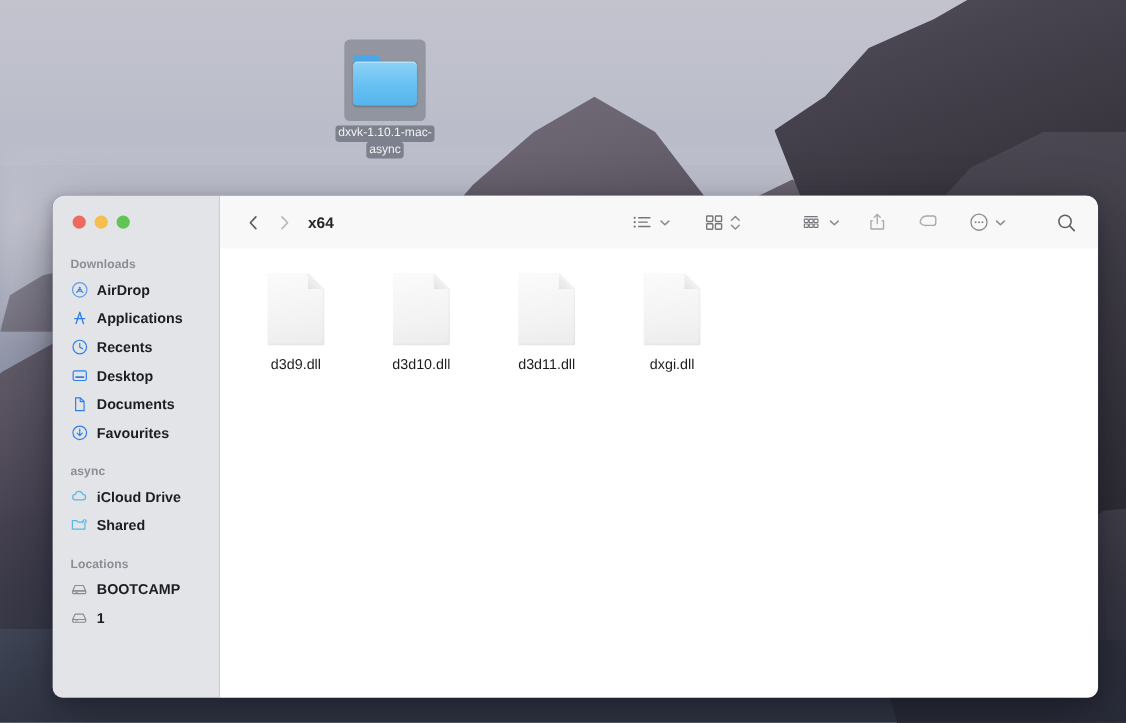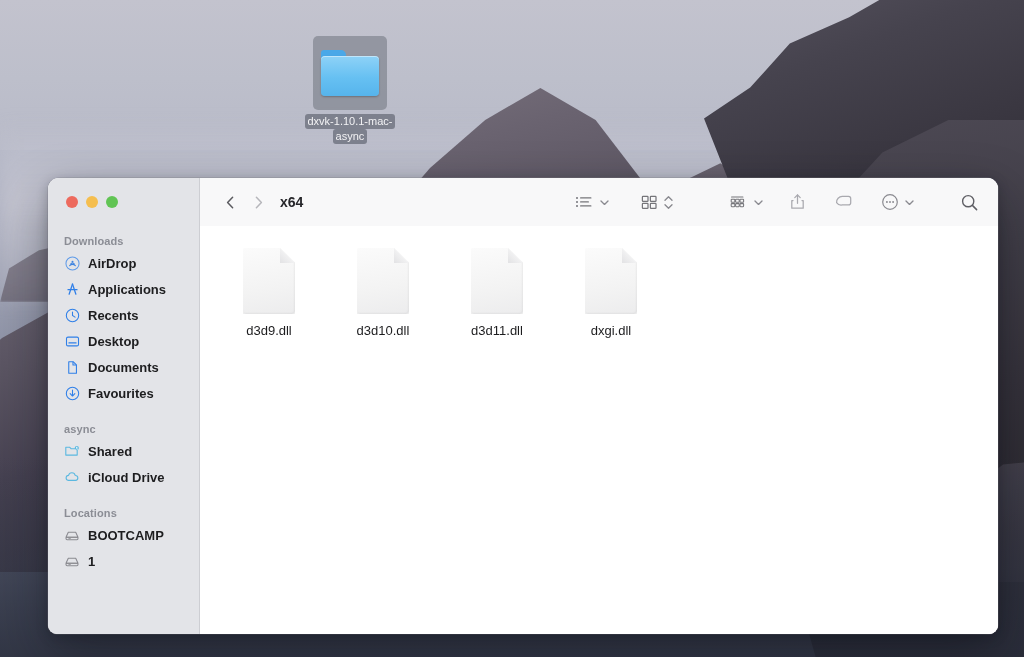--- a/index.html
+++ b/index.html
@@ -292,36 +292,36 @@
         <span class="sb-label">Favourites</span>
       </div>
 
       <div class="sb-gap"></div>
 
       <div class="sb-header">async</div>
 
       <div class="sb-item">
         <span class="sb-icon">
           <svg width="16" height="16" viewBox="0 0 16 16">
+            <path d="M4.3 11.4a2.5 2.5 0 0 1 .25-4.98A3.4 3.4 0 0 1 11.2 6.5a2.45 2.45 0 0 1 .35 4.9z" fill="none" stroke="#5bb8e0" stroke-width="1.1" stroke-linejoin="round"></path>
+          </svg>
+        </span>
+        <span class="sb-label">iCloud Drive</span>
+      </div>
+
+      <div class="sb-item">
+        <span class="sb-icon">
+          <svg width="16" height="16" viewBox="0 0 16 16">
             <path d="M1.8 4.3h4l1.2 1.4h6.2v6.4H1.8z" fill="none" stroke="#5bb8e0" stroke-width="1.1" stroke-linejoin="round"></path>
             <circle cx="12.8" cy="5.1" r="2.1" fill="#5bb8e0"></circle>
             <circle cx="12.8" cy="4.5" r=".65" fill="#fff"></circle>
             <path d="M11.6 6.4a1.5 1.5 0 0 1 2.4 0" fill="none" stroke="#fff" stroke-width=".75"></path>
           </svg>
         </span>
         <span class="sb-label">Shared</span>
-      </div>
-
-      <div class="sb-item">
-        <span class="sb-icon">
-          <svg width="16" height="16" viewBox="0 0 16 16">
-            <path d="M4.3 11.4a2.5 2.5 0 0 1 .25-4.98A3.4 3.4 0 0 1 11.2 6.5a2.45 2.45 0 0 1 .35 4.9z" fill="none" stroke="#5bb8e0" stroke-width="1.1" stroke-linejoin="round"></path>
-          </svg>
-        </span>
-        <span class="sb-label">iCloud Drive</span>
       </div>
 
       <div class="sb-gap"></div>
 
       <div class="sb-header">Locations</div>
 
       <div class="sb-item">
         <span class="sb-icon">
           <svg width="16" height="16" viewBox="0 0 16 16">
             <path d="M2 10.2 4.3 5.3h7.4L14 10.2z" fill="none" stroke="#8a8a90" stroke-width="1.05" stroke-linejoin="round"></path>

